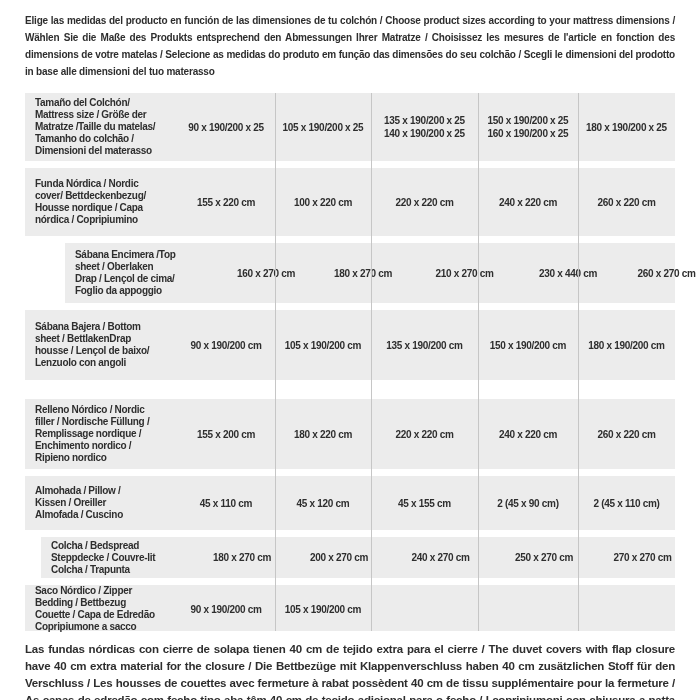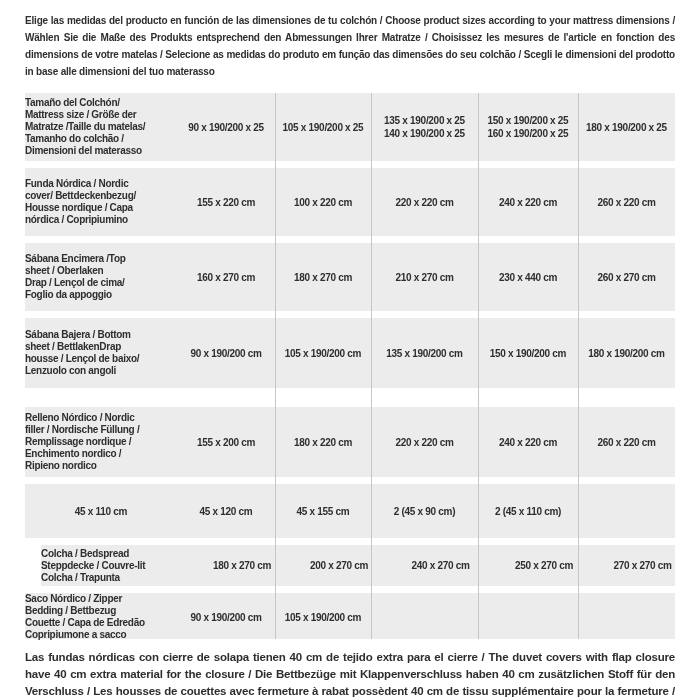--- a/index.html
+++ b/index.html
@@ -36,31 +36,32 @@
   }
   .trow {
     display: grid;
     grid-template-columns: 152px 98px 96px 107px 100px 97px;
     background: #ececec;
     margin-bottom: 7px;
     align-items: center;
   }
   .trow:nth-child(1) { height: 68px; }
   .trow:nth-child(2) { height: 68px; }
-  .trow:nth-child(3) { height: 68px; }
+  .trow:nth-child(3) { height: 60px; margin-left: 40px; }
   .trow:nth-child(4) { height: 70px; }
   .trow:nth-child(5) { height: 70px; margin-top: 19px; }
   .trow:nth-child(6) { height: 54px; }
   .trow:nth-child(7) { height: 41px; margin-left: 16px; }
   .trow:nth-child(8) { height: 46px; margin-bottom: 0; }
   .tlabel {
     font-size: 10px;
     font-weight: 700;
     line-height: 12px;
     letter-spacing: -0.3px;
+    padding-left: 10px;
     white-space: pre-line;
     text-align: left;
   }
   .tcell {
     font-size: 10px;
     font-weight: 700;
     line-height: 13px;
     letter-spacing: -0.3px;
     text-align: center;
     white-space: pre-line;
@@ -153,20 +154,23 @@
 Enchimento nordico /
 Ripieno nordico</div>
       <div class="tcell">155 x 200 cm</div>
       <div class="tcell">180 x 220 cm</div>
       <div class="tcell">220 x 220 cm</div>
       <div class="tcell">240 x 220 cm</div>
       <div class="tcell">260 x 220 cm</div>
     </div>
 
     <div class="trow">
+      <div class="tlabel">Almohada  / Pillow /
+Kissen / Oreiller
+Almofada / Cuscino</div>
       <div class="tcell">45 x 110 cm</div>
       <div class="tcell">45 x 120 cm</div>
       <div class="tcell">45 x 155 cm</div>
       <div class="tcell">2 (45 x 90 cm)</div>
       <div class="tcell">2 (45 x 110 cm)</div>
     </div>
 
     <div class="trow">
       <div class="tlabel">Colcha / Bedspread
 Steppdecke / Couvre-lit

